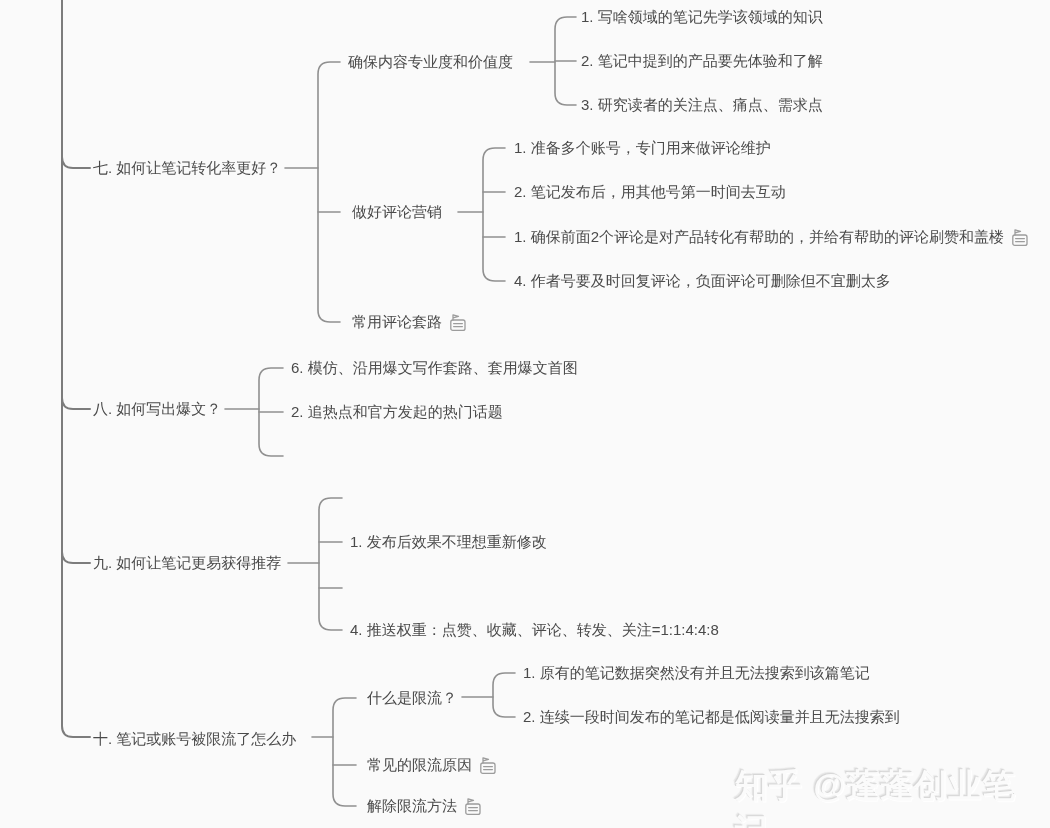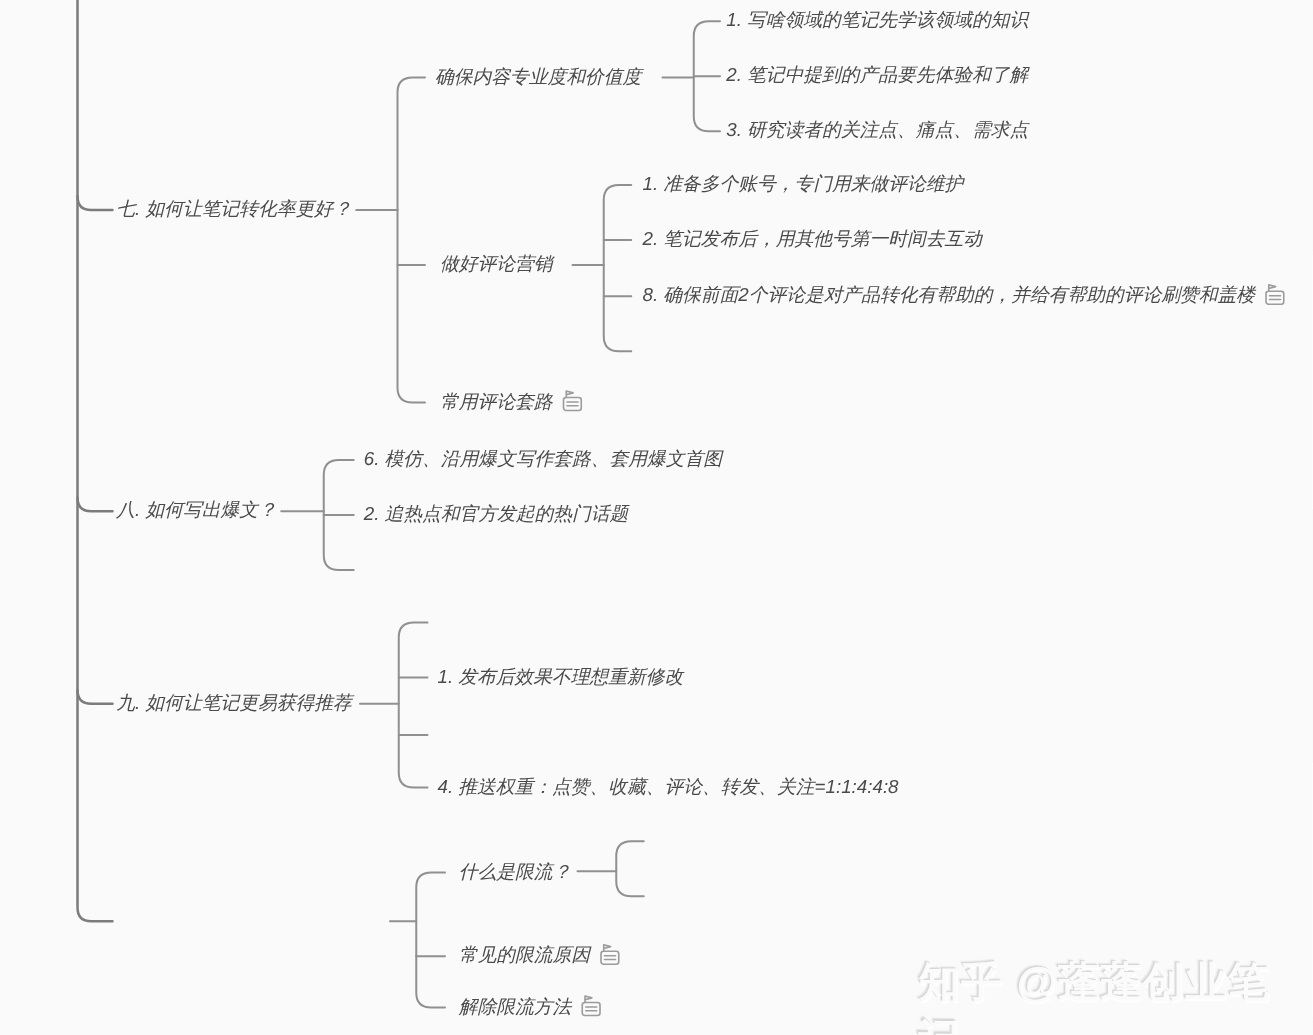--- a/index.html
+++ b/index.html
@@ -17,28 +17,27 @@
     left: 0; top: 0;
     width: 1050px; height: 828px;
     pointer-events: none;
   }
   .wires path { fill: none; stroke: #909090; stroke-width: 1.6; stroke-linecap: round; }
   .wires path.trunk { stroke: #7c7c7c; stroke-width: 2; }
   .node {
     position: absolute;
     height: 22px;
     display: flex;
-    align-items: flex-start;
+    align-items: center;
     gap: 7px;
     white-space: nowrap;
     color: #4a4a4a;
     font-size: 15px;
     line-height: 22px;
     cursor: default;
-    font-style: italic;
   }
   .node > span { display: inline-block; }
   .note-ic { width: 18px; height: 19px; flex: 0 0 auto; }
   #ic-note {
     stroke: #9c9c9c;
     fill: none;
     stroke-width: 1.3;
     stroke-linejoin: round;
     stroke-linecap: round;
   }
@@ -125,24 +124,27 @@
   <div class="node" style="left:352px;top:201px">
     <span>做好评论营销</span>
   </div>
   <div class="node" style="left:514px;top:137px">
     <span>1. 准备多个账号，专门用来做评论维护</span>
   </div>
   <div class="node" style="left:514px;top:181px">
     <span>2. 笔记发布后，用其他号第一时间去互动</span>
   </div>
   <div class="node" style="left:514px;top:226px">
-    <span>8. 确保前面2个评论是对产品转化有帮助的，并给有帮助的评论刷赞和盖楼</span>
-    <svg class="note-ic" viewBox="0 0 18 19">
-        <use href="#ic-note"></use>
-      </svg>
+    <span>1. 确保前面2个评论是对产品转化有帮助的，并给有帮助的评论刷赞和盖楼</span>
+    <svg class="note-ic" viewBox="0 0 18 19">
+        <use href="#ic-note"></use>
+      </svg>
+  </div>
+  <div class="node" style="left:514px;top:270px">
+    <span>4. 作者号要及时回复评论，负面评论可删除但不宜删太多</span>
   </div>
   <div class="node" style="left:352px;top:311px">
     <span>常用评论套路</span>
     <svg class="note-ic" viewBox="0 0 18 19">
         <use href="#ic-note"></use>
       </svg>
   </div>
 
   <div class="node" style="left:93px;top:398px">
     <span>八. 如何写出爆文？</span>
@@ -160,23 +162,32 @@
   <div class="node" style="left:350px;top:487px">
     <span></span>
   </div>
   <div class="node" style="left:350px;top:531px">
     <span>1. 发布后效果不理想重新修改</span>
   </div>
   <div class="node" style="left:350px;top:619px">
     <span>4. 推送权重：点赞、收藏、评论、转发、关注=1:1:4:4:8</span>
   </div>
 
+  <div class="node" style="left:93px;top:728px">
+    <span>十. 笔记或账号被限流了怎么办</span>
+  </div>
   <div class="node" style="left:367px;top:687px">
     <span>什么是限流？</span>
   </div>
+  <div class="node" style="left:523px;top:662px">
+    <span>1. 原有的笔记数据突然没有并且无法搜索到该篇笔记</span>
+  </div>
+  <div class="node" style="left:523px;top:706px">
+    <span>2. 连续一段时间发布的笔记都是低阅读量并且无法搜索到</span>
+  </div>
   <div class="node" style="left:367px;top:754px">
     <span>常见的限流原因</span>
     <svg class="note-ic" viewBox="0 0 18 19">
         <use href="#ic-note"></use>
       </svg>
   </div>
   <div class="node" style="left:367px;top:795px">
     <span>解除限流方法</span>
     <svg class="note-ic" viewBox="0 0 18 19">
         <use href="#ic-note"></use>

